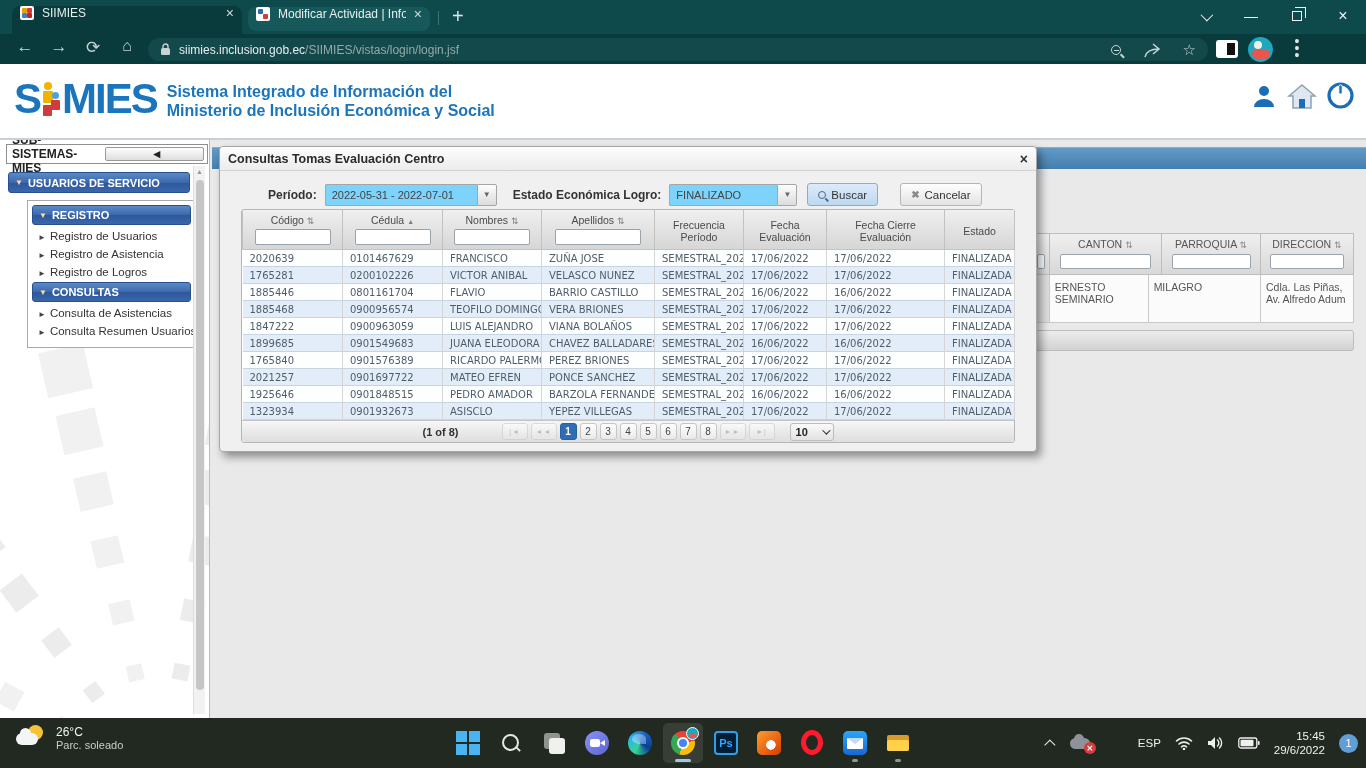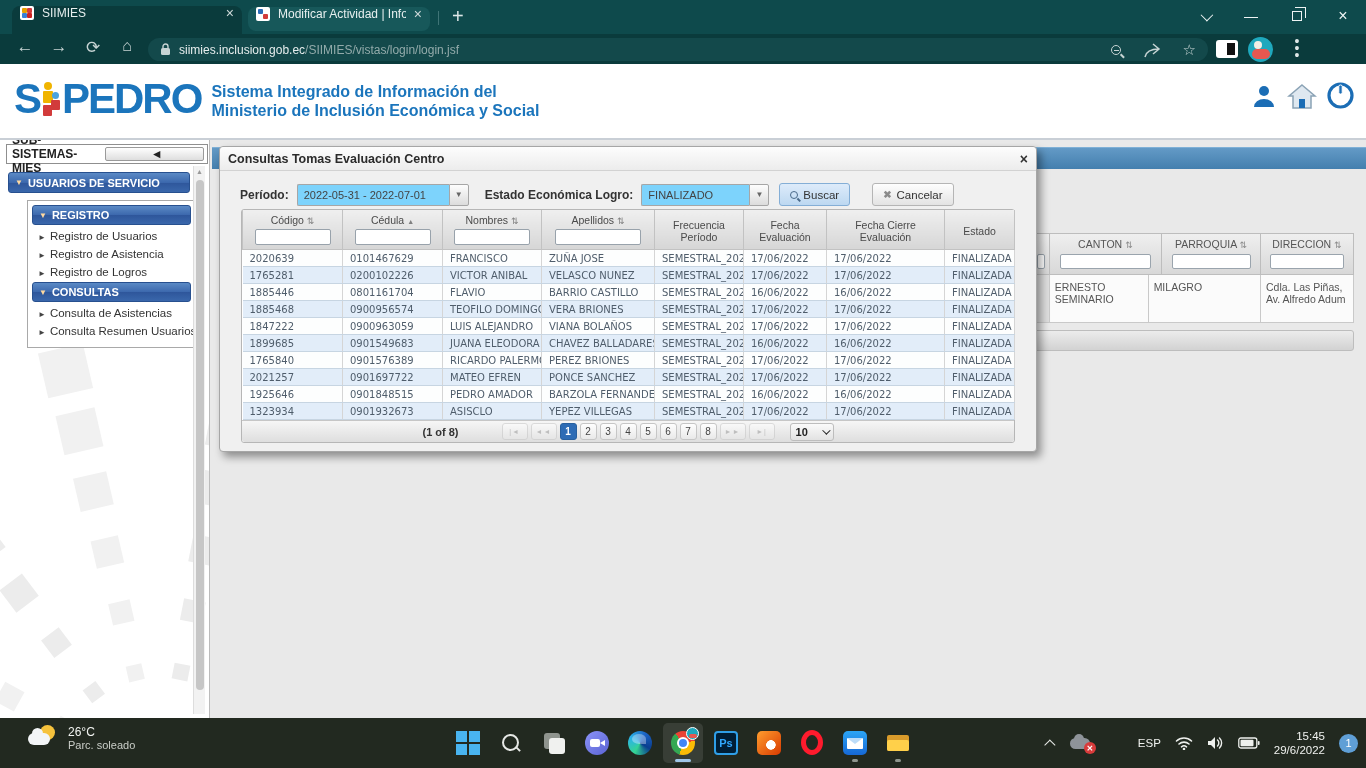--- a/index.html
+++ b/index.html
@@ -107,21 +107,21 @@
   .bgtd { background:#fbfbfb; border:1px solid #c9c9c9; border-top:none; border-left:none; font-size:10.5px; color:#555; padding:6px 5px; min-height:48px; }
   .bgtd:first-child { border-left:1px solid #c9c9c9; background:#dedede; }
   .bgfooter { position:absolute; left:1032px; top:190px; width:322px; height:21px; background:linear-gradient(#ececec,#d2d2d2); border:1px solid #bdbdbd; border-radius:3px; }
 
   
   .modal { position:absolute; left:219px; top:6px; width:818px; height:306px; background:#f0f0f0; border:1px solid #a6a6a6; border-radius:4px; box-shadow:4px 5px 9px rgba(0,0,0,.4); }
   .modal-hd { height:24px; background:linear-gradient(#fdfdfd,#ececec); border-bottom:1px solid #d2d2d2; border-radius:4px 4px 0 0; display:flex; align-items:center; padding:0 8px; }
   .modal-hd .mtitle { font-size:12.5px; font-weight:bold; color:#2b2b2b; flex:1; }
   .modal-hd .mclose { color:#333; font-weight:bold; font-size:14px; cursor:pointer; line-height:12px; }
   .filters { display:flex; align-items:center; gap:8px; padding:12px 0 10px 20px; }
-  .flabel { font-size:12px; font-weight:bold; color:#333; }
+  .flabel { font-size:12px; font-weight:bold; color:#333;margin-left:28px; }
   .combo { display:flex; height:22px; }
   .combo .cval { border:1px solid #a6a6a6; border-right:none; background:#7dd3fc; font-size:11px; color:#444; display:flex; align-items:center; padding:0 6px; border-radius:2px 0 0 2px; }
   .combo .cbtn { width:20px; border:1px solid #a6a6a6; background:linear-gradient(#fdfdfd,#dcdcdc); border-radius:0 2px 2px 0; display:flex; align-items:center; justify-content:center; font-size:8px; color:#666; cursor:pointer; }
   .btn { height:23px; display:flex; align-items:center; gap:5px; padding:0 10px; border-radius:3px; font-size:11.5px; color:#333; cursor:pointer; }
   .btn-buscar { background:linear-gradient(#ddebfa,#bdd8f1); border:1px solid #84aed6; margin-left:2px; }
   .btn-cancelar { background:linear-gradient(#fefefe,#e3e3e3); border:1px solid #b5b5b5; margin-left:14px; }
   .mag { width:8px; height:8px; border:1.5px solid #4a6a8a; border-radius:50%; position:relative; display:inline-block; }
   .mag::after { content:""; position:absolute; left:6px; top:7px; width:4px; height:1.5px; background:#4a6a8a; transform:rotate(45deg); }
   .xglyph { color:#8a8a8a; font-weight:bold; font-size:10px; }
 
@@ -144,21 +144,21 @@
   .pg-status { font-size:11px; font-weight:bold; color:#333; margin-right:40px; }
   .pbtn { min-width:17px; height:17px; padding:0 2px; border:1px solid #c6c6c6; border-radius:3px; background:linear-gradient(#fefefe,#e9e9e9); font-size:10px; color:#444; display:flex; align-items:center; justify-content:center; cursor:pointer; }
   .pbtn.nav { width:26px; color:#9c9c9c; font-size:7px; letter-spacing:1px; }
   .pbtn.disabled { opacity:.55; cursor:default; }
   .pbtn.current { background:#2e6cb5; border-color:#28609f; color:#fff; font-weight:bold; }
   .pgsize { margin-left:12px; width:44px; height:18px; border:1px solid #bdbdbd; border-radius:3px; background:linear-gradient(#fafafa,#e2e2e2); display:flex; align-items:center; justify-content:space-between; padding:0 5px; font-size:11px; font-weight:bold; color:#222; cursor:pointer; }
   .pgsize .ch { width:6px; height:6px; border-right:1.6px solid #222; border-bottom:1.6px solid #222; transform:rotate(45deg) translateY(-2px); }
 
   
   .taskbar { position:absolute; left:0; top:718px; width:1366px; height:50px; background:#222920; }
-  .weather { position:absolute; left:28px; top:7px; display:flex; gap:8px; align-items:center; cursor:pointer; }
+  .weather { position:absolute; left:16px; top:7px; display:flex; gap:8px; align-items:center; cursor:pointer; }
   .wicon { position:relative; width:32px; height:26px; }
   .wicon .sun { position:absolute; left:12px; top:0; width:15px; height:15px; border-radius:50%; background:#f6c23c; }
   .wicon .cloud { position:absolute; left:0; top:8px; width:22px; height:12px; border-radius:7px; background:#f3f5f7; }
   .wicon .cloud::before { content:""; position:absolute; left:4px; top:-5px; width:11px; height:11px; border-radius:50%; background:#f3f5f7; }
   .wtemp { color:#f2f4f1; font-size:12px; }
   .wcond { color:#c9cdc7; font-size:11px; }
   .tb-center { position:absolute; left:0; top:0; width:100%; height:50px; display:flex; align-items:center; justify-content:center; gap:3px; }
   .tb-app { position:relative; width:40px; height:40px; border:none; background:transparent; border-radius:5px; display:flex; align-items:center; justify-content:center; cursor:pointer; }
   .tb-app.active { background:rgba(255,255,255,.10); }
   .tb-app.active::after { content:""; position:absolute; bottom:1px; left:12px; width:16px; height:3px; border-radius:2px; background:#9fc6e8; }
@@ -272,21 +272,21 @@
   <div class="appheader">
     <div class="brand">
       <span class="big">S</span>
       <span class="people">
           <i class="p1"></i>
           <i class="p2"></i>
           <i class="p3"></i>
           <i class="p4"></i>
           <i class="p5"></i>
         </span>
-      <span class="big">PEDRO</span>
+      <span class="big">MIES</span>
       <div class="brand-title">
         <div>Sistema Integrado de Información del</div>
         <div>Ministerio de Inclusión Económica y Social</div>
       </div>
     </div>
     <div class="hdricons">
       <svg width="26" height="26" viewBox="0 0 26 26">
           <circle cx="13" cy="8" r="5" fill="#1b6db5"></circle>
           <path d="M3 24 a10 8 0 0 1 20 0 Z" fill="#1b6db5"></path>
         </svg>

